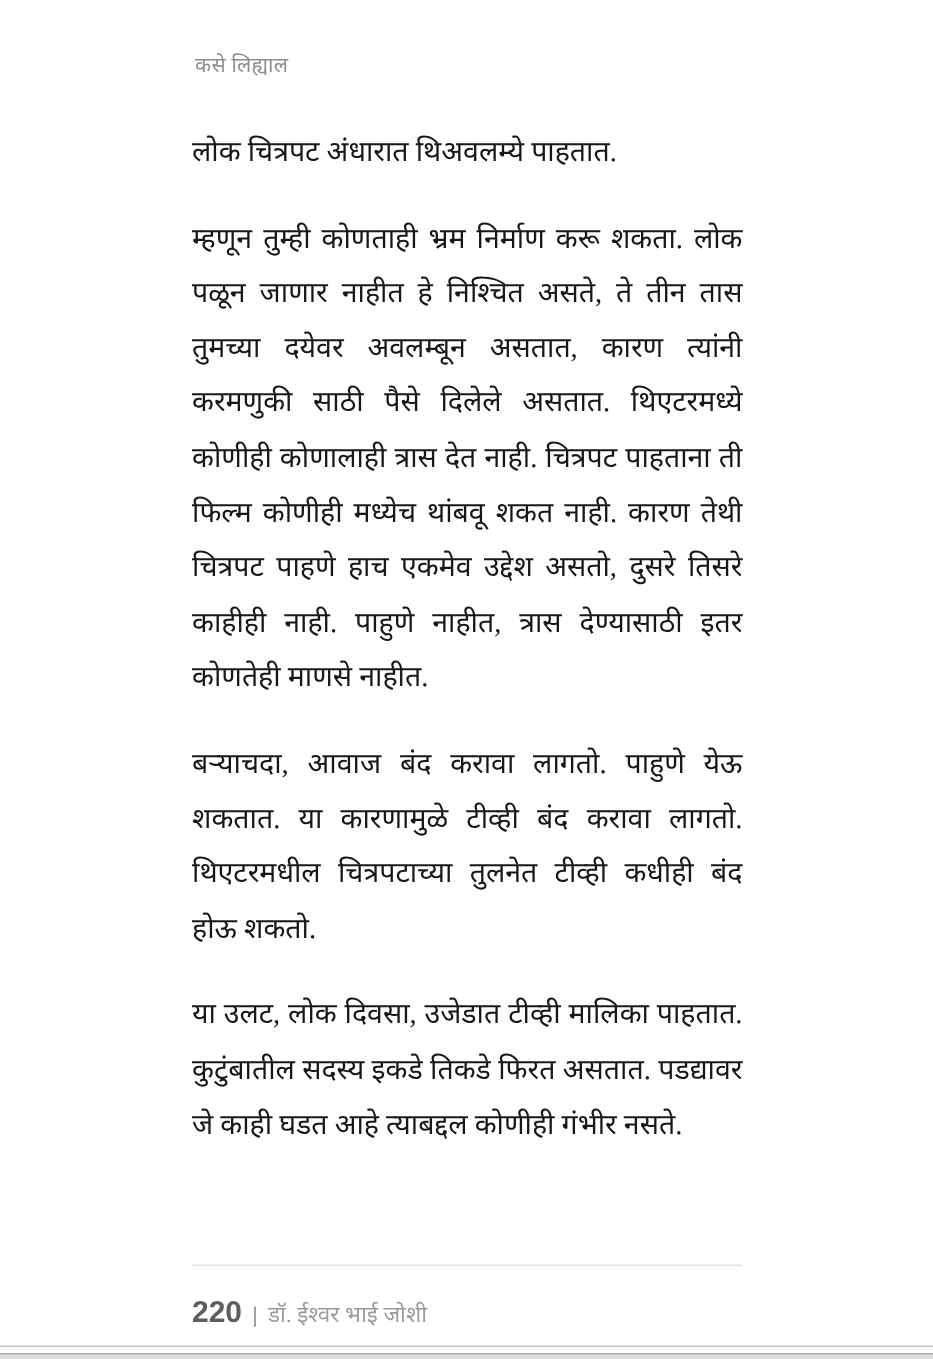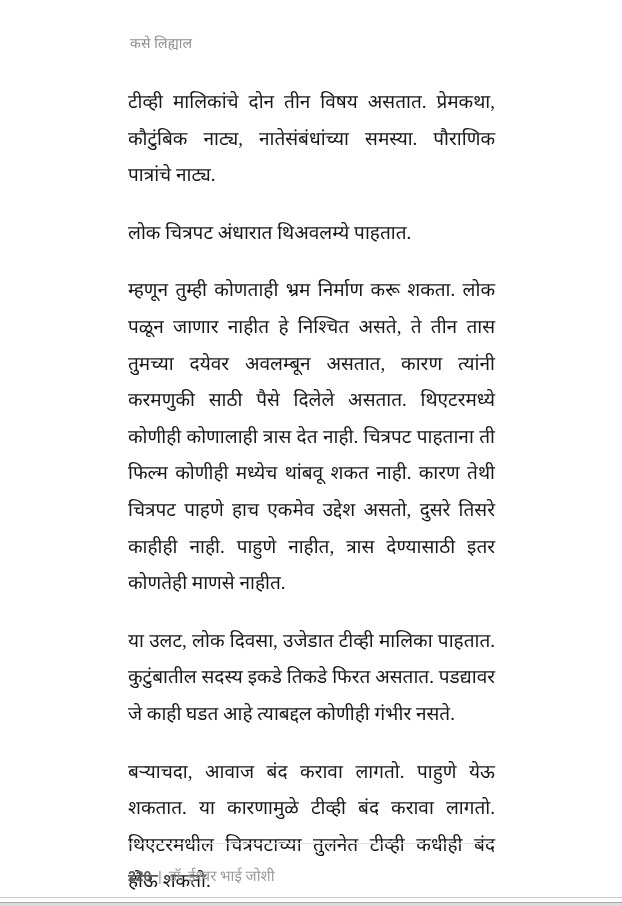--- a/index.html
+++ b/index.html
@@ -53,21 +53,21 @@
     font-size: 15px;
     display: flex;
     align-items: baseline;
     gap: 7px;
     white-space: nowrap;
   }
   .page-number {
     font-weight: bold;
     color: #5e5e5e;
     font-family: "Liberation Sans", "DejaVu Sans", sans-serif;
-    font-size: 14px;
+    font-size: 20px;
   }
   .footer-separator {
     color: #8a8a8a;
     font-weight: bold;
   }
   .footer-author {
     color: #9b9b9b;
     font-size: 15px;
     margin-top: 12px;
   }
@@ -90,25 +90,24 @@
   }
 </style>
 </head>
 <body>
 
 <div class="page">
 
   <div class="running-header">कसे लिह्याल</div>
 
   <div class="text-column">
-    <p>टीव्ही मालिकांचे दोन तीन विषय असतात. प्रेमकथा, कौटुंबिक नाट्य, नातेसंबंधांच्या समस्या. पौराणिक पात्रांचे नाट्य.</p>
     <p>लोक चित्रपट अंधारात थिअवलम्ये पाहतात.</p>
     <p>म्हणून तुम्ही कोणताही भ्रम निर्माण करू शकता. लोक पळून जाणार नाहीत हे निश्चित असते, ते तीन तास तुमच्या दयेवर अवलम्बून असतात, कारण त्यांनी करमणुकी साठी पैसे दिलेले असतात. थिएटरमध्ये कोणीही कोणालाही त्रास देत नाही. चित्रपट पाहताना ती फिल्म कोणीही मध्येच थांबवू शकत नाही. कारण तेथी चित्रपट पाहणे हाच एकमेव उद्देश असतो, दुसरे तिसरे काहीही नाही. पाहुणे नाहीत, त्रास देण्यासाठी इतर कोणतेही माणसे नाहीत.</p>
+    <p>बऱ्याचदा, आवाज बंद करावा लागतो. पाहुणे येऊ शकतात. या कारणामुळे टीव्ही बंद करावा लागतो. थिएटरमधील चित्रपटाच्या तुलनेत टीव्ही कधीही बंद होऊ शकतो.</p>
     <p>या उलट, लोक दिवसा, उजेडात टीव्ही मालिका पाहतात. कुटुंबातील सदस्य इकडे तिकडे फिरत असतात. पडद्यावर जे काही घडत आहे त्याबद्दल कोणीही गंभीर नसते.</p>
-    <p>बऱ्याचदा, आवाज बंद करावा लागतो. पाहुणे येऊ शकतात. या कारणामुळे टीव्ही बंद करावा लागतो. थिएटरमधील चित्रपटाच्या तुलनेत टीव्ही कधीही बंद होऊ शकतो.</p>
   </div>
 
   <div class="footer">
     <div class="footer-divider"></div>
     <div class="footer-row">
       <span class="page-number">220</span>
       <span class="footer-separator">|</span>
       <span class="footer-author">डॉ. ईश्वर भाई जोशी</span>
     </div>
   </div>

